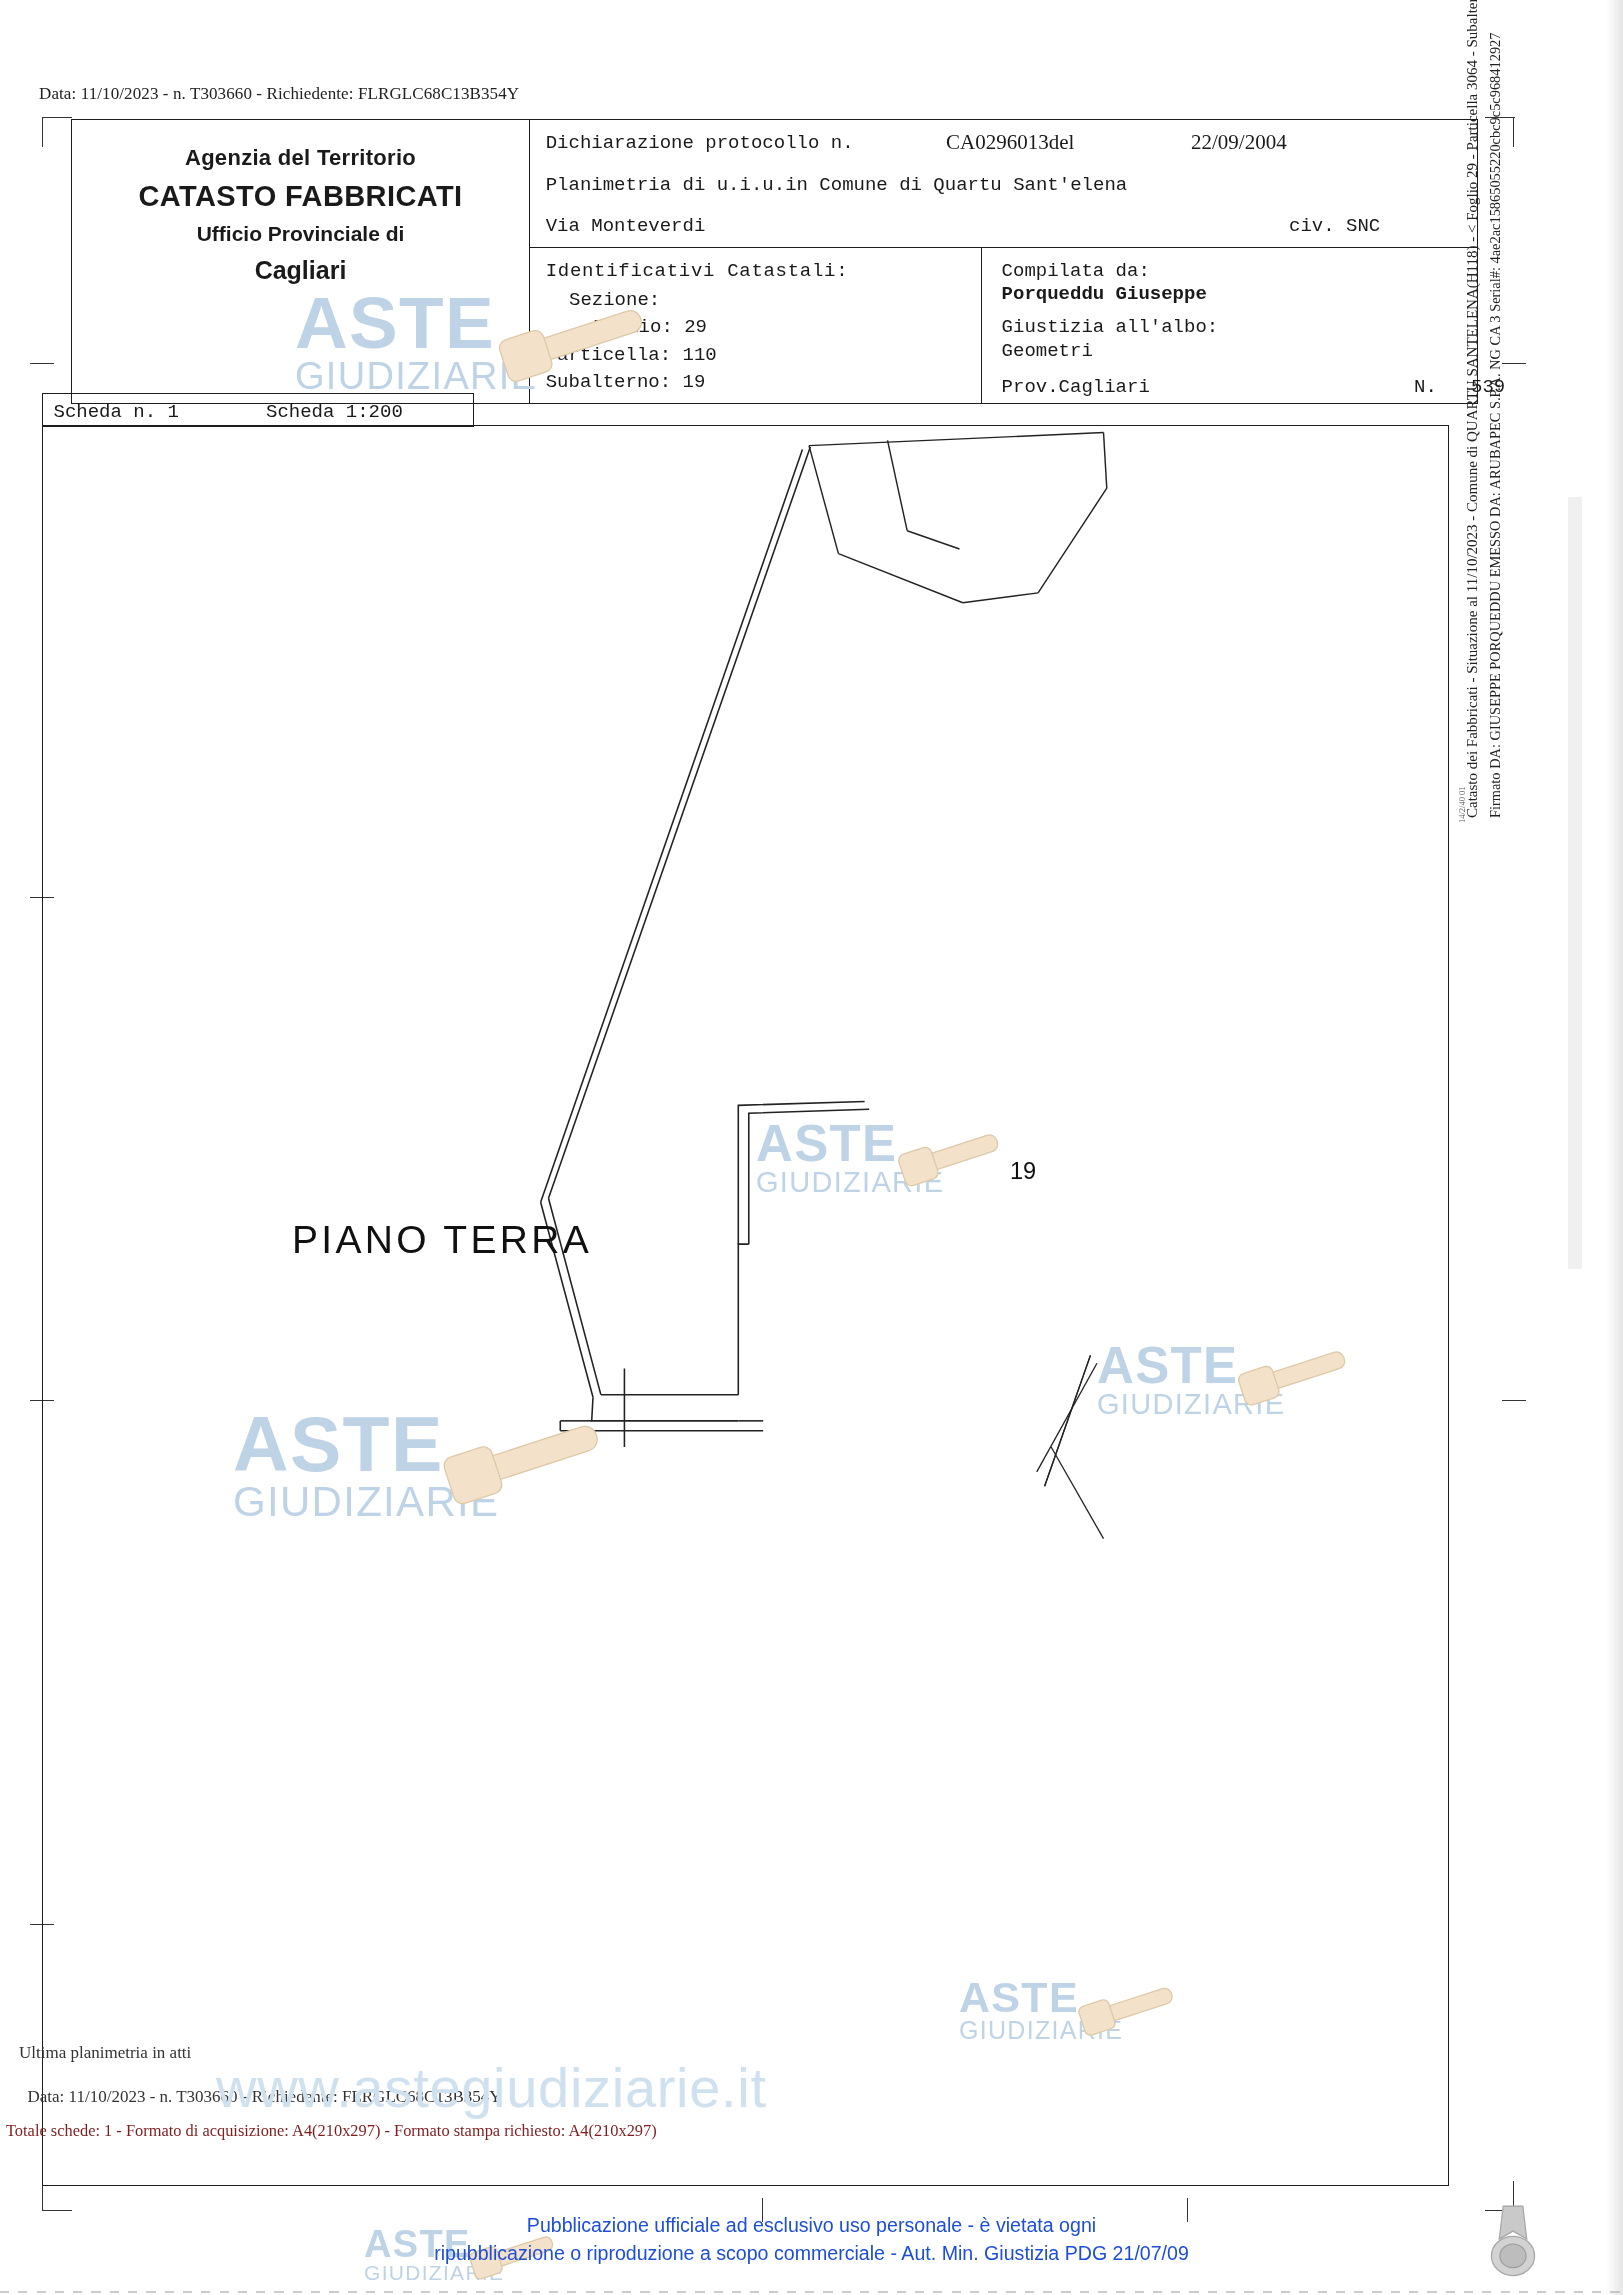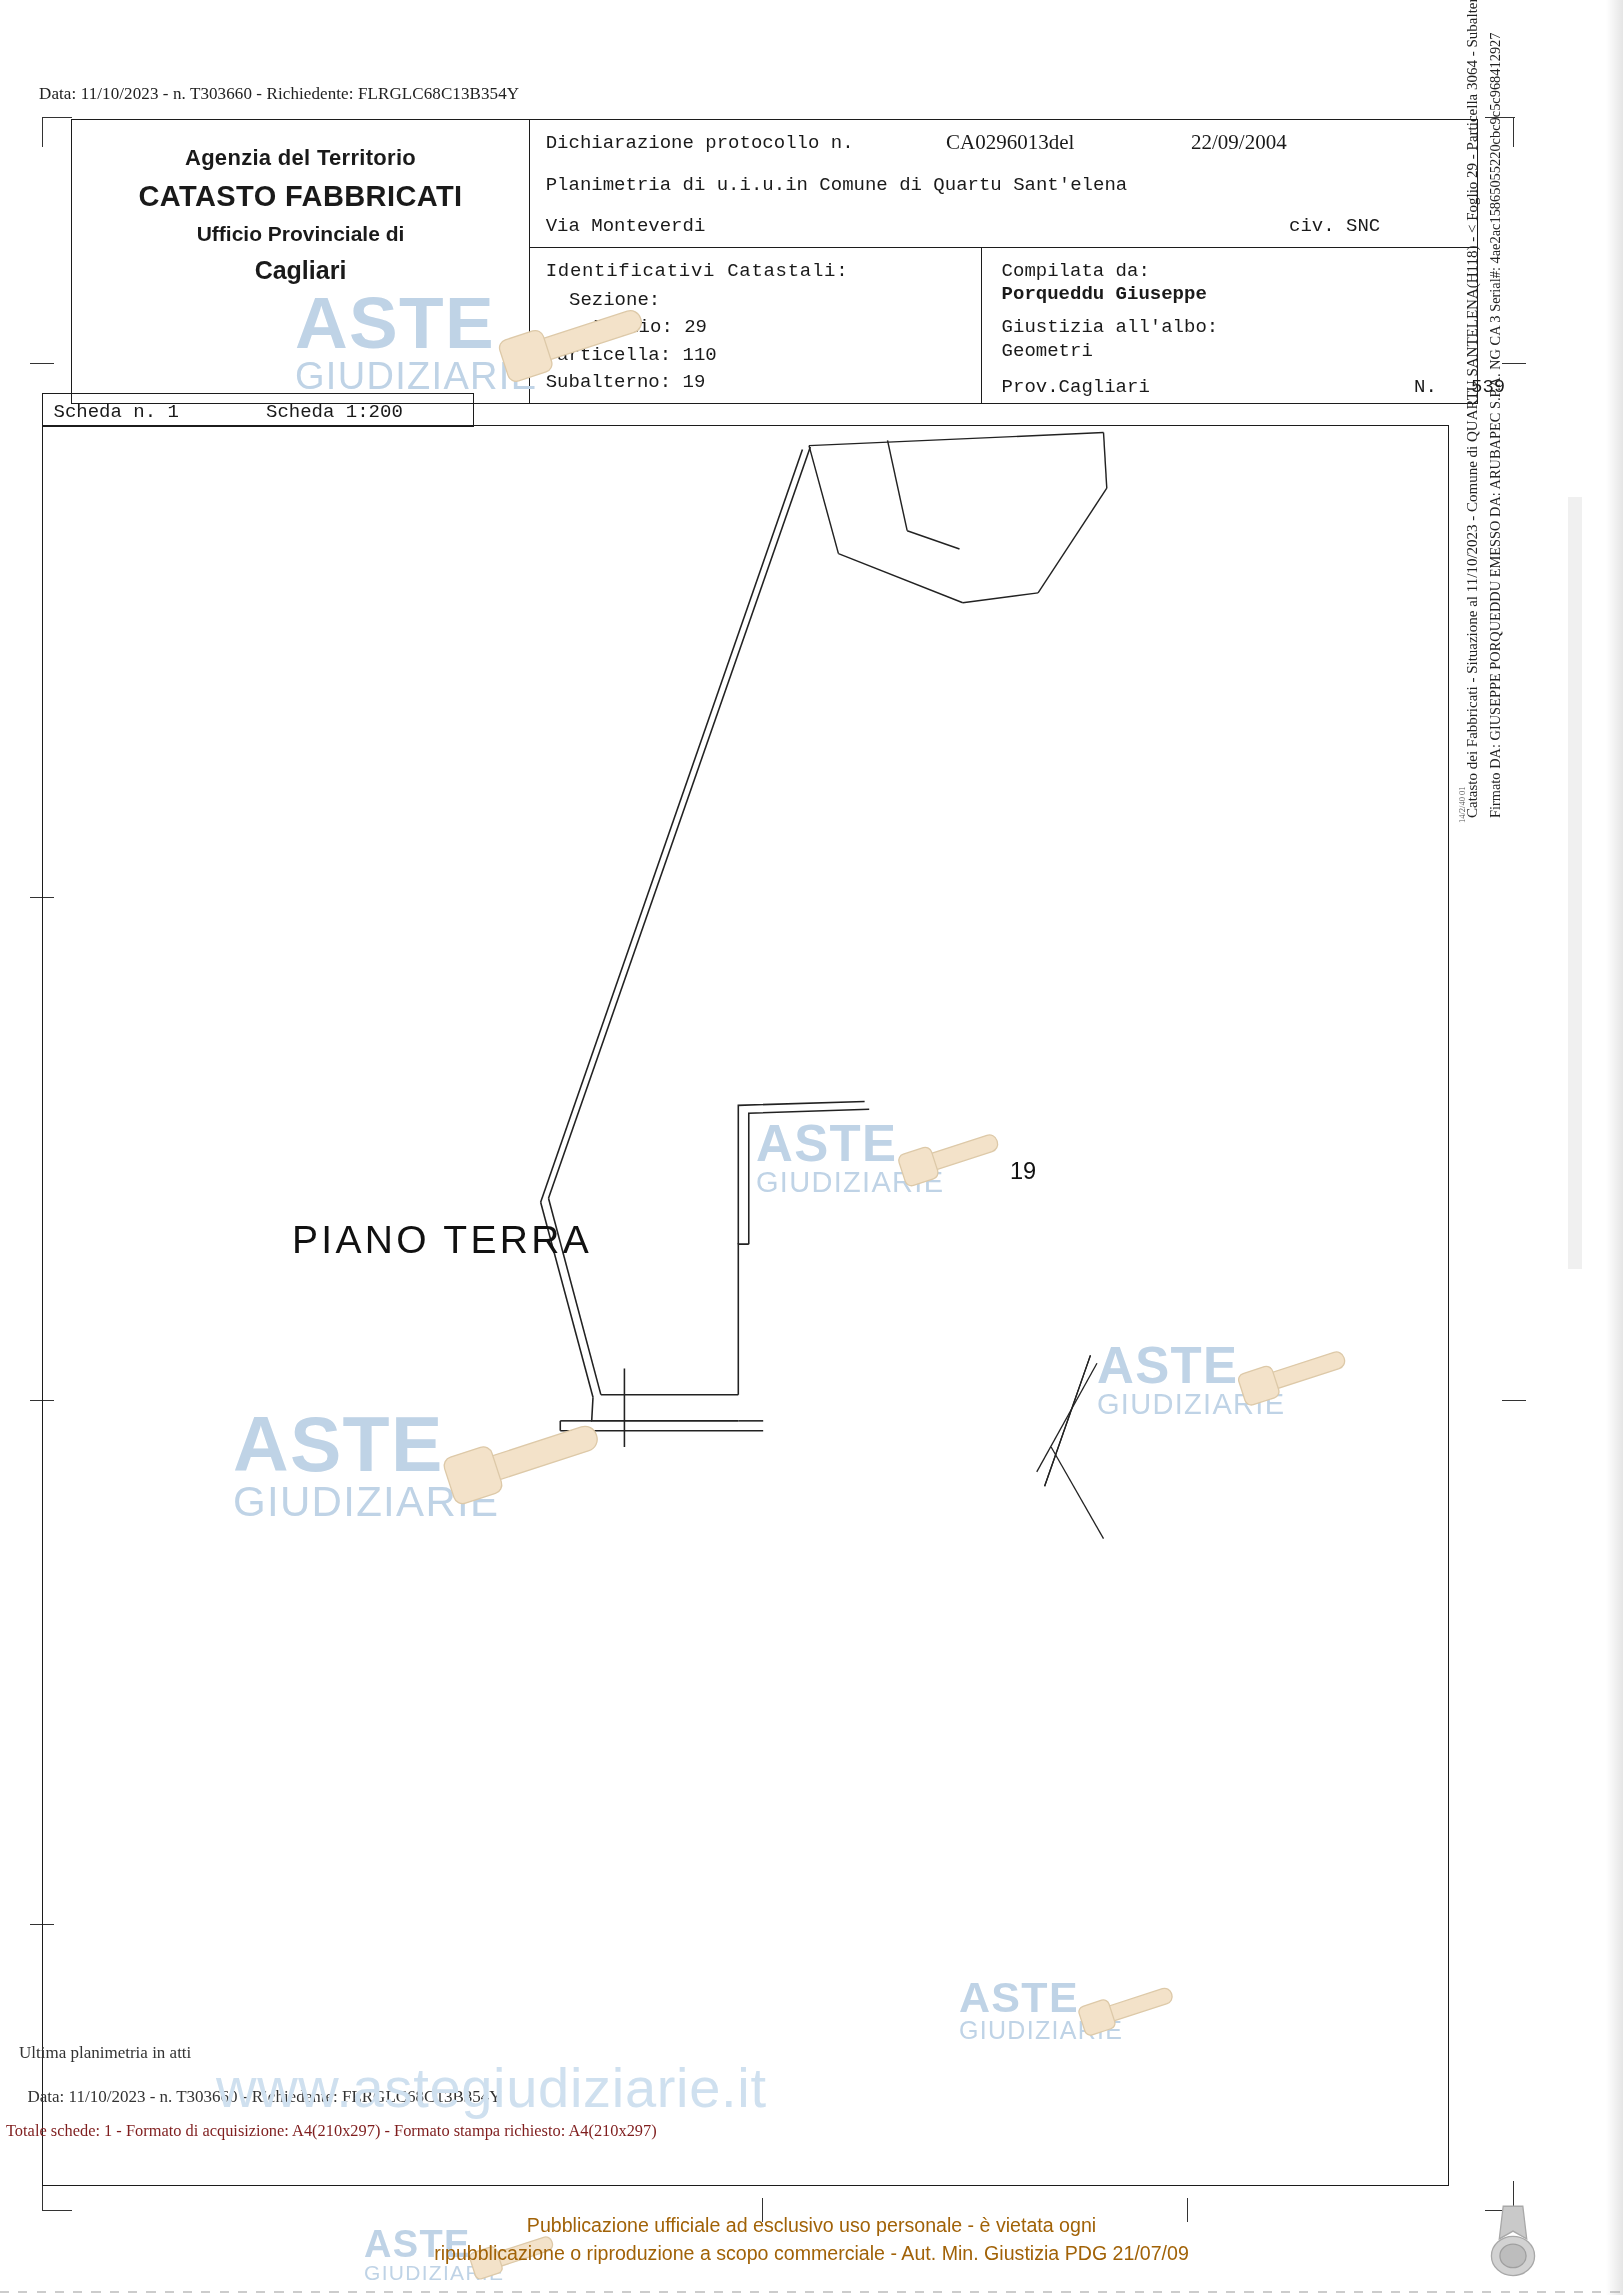--- a/index.html
+++ b/index.html
@@ -89,21 +89,21 @@
   .sub19{
     position:absolute;left:967px;top:732px;
     font-family:"Liberation Sans",sans-serif;font-size:23.6px;color:#111;
   }
   
   .f1{position:absolute;left:19px;top:2043px;font-size:17px;color:#333;}
   .f2{position:absolute;left:27.5px;top:2087px;font-size:17px;color:#333;}
   .f3{position:absolute;left:6px;top:2121px;font-size:16.4px;color:#7f1d1d;}
   .bottomnote{
     position:absolute;left:0;right:0;top:2211px;text-align:center;
-    font-family:"Liberation Sans",sans-serif;font-size:19.6px;color:#a16207;line-height:1.45;
+    font-family:"Liberation Sans",sans-serif;font-size:19.6px;color:#1d4ed8;line-height:1.45;
   }
   
   .vert-wrap{position:absolute;left:1464px;top:818px;}
   .vert{
     transform:rotate(-90deg);transform-origin:0 0;
     white-space:nowrap;font-size:15px;font-family:"Liberation Serif",serif;color:#222;
   }
   .vert2{
     position:absolute;left:1487px;top:818px;
   }

